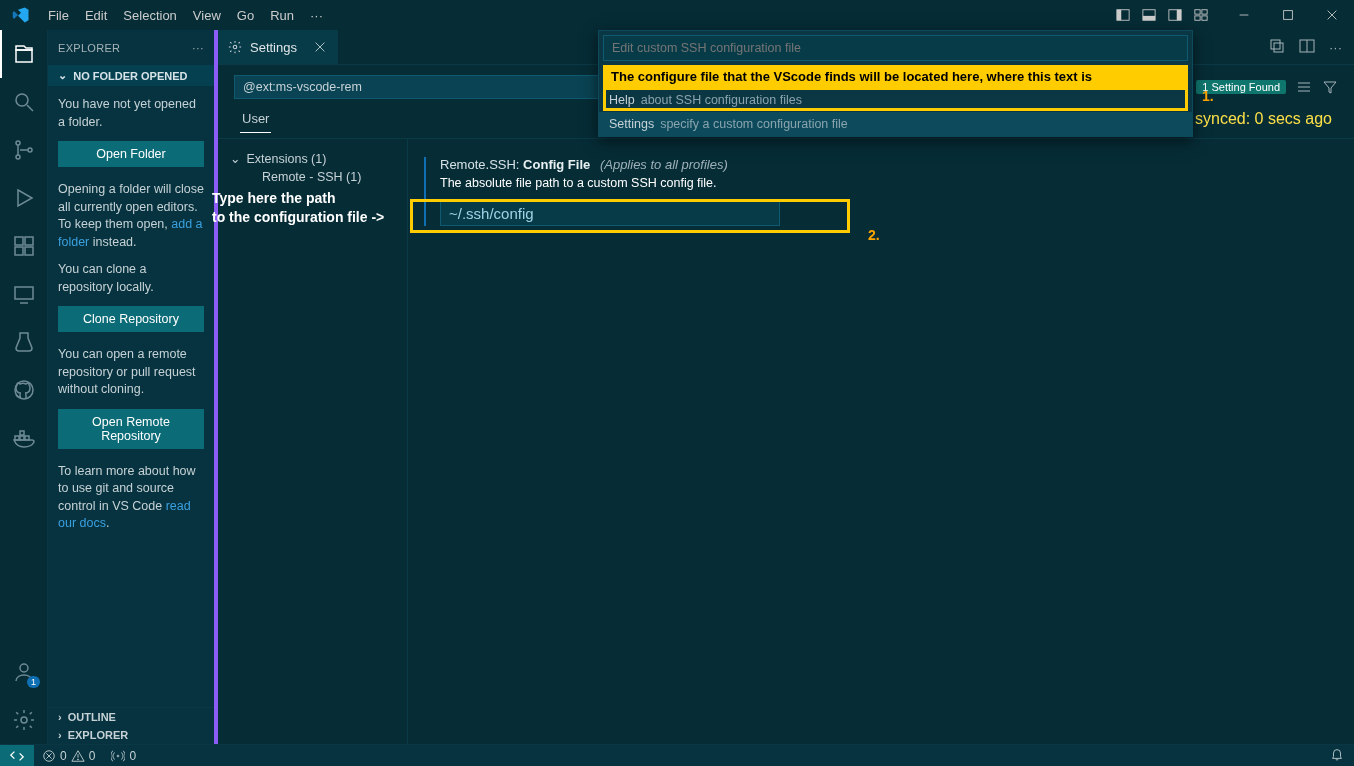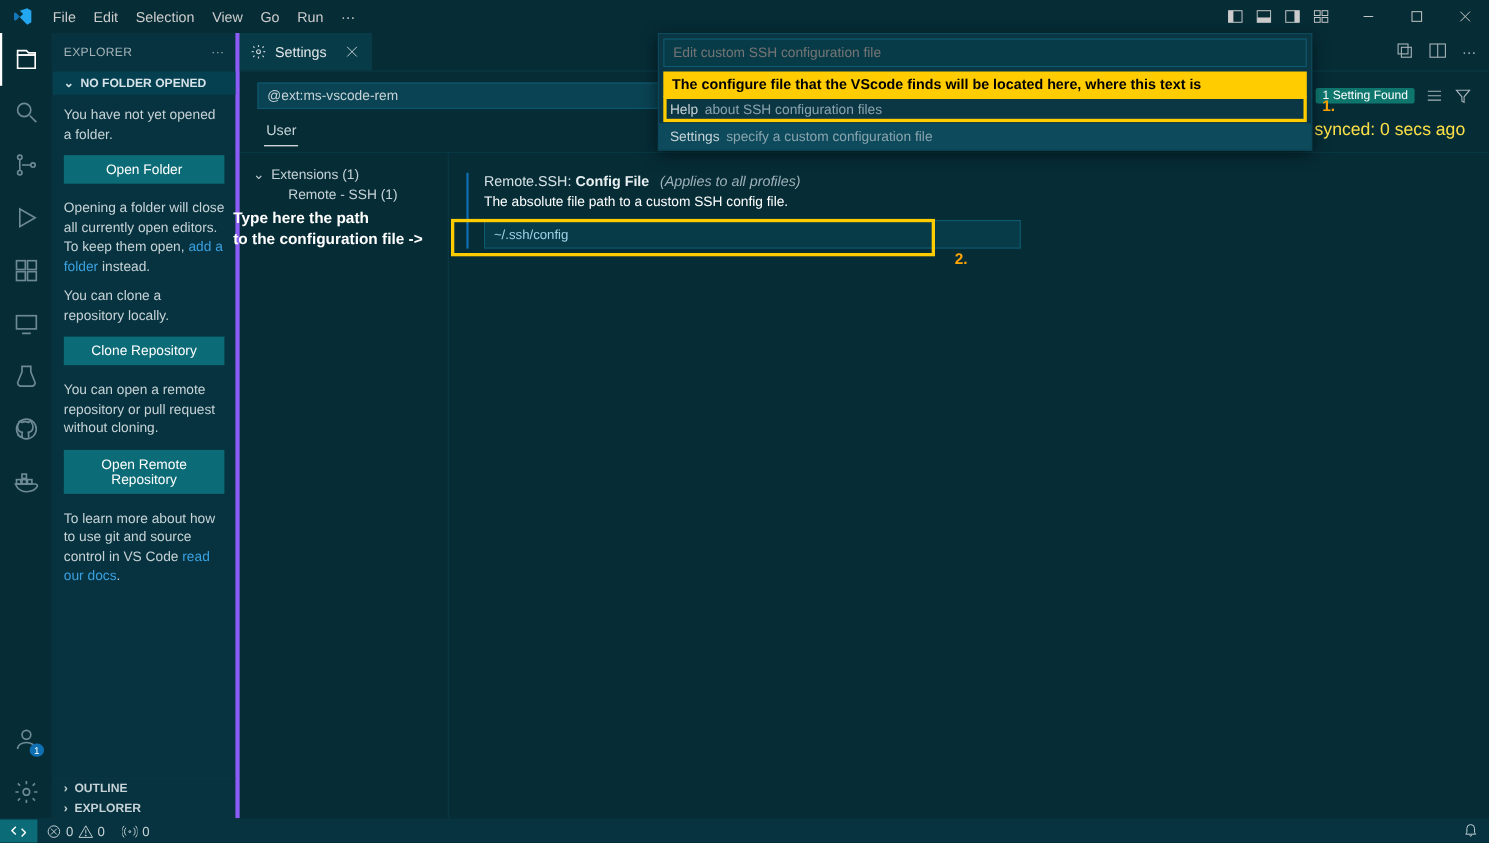--- a/index.html
+++ b/index.html
@@ -64,21 +64,21 @@
   .settings-split { flex:1; display:flex; min-height:0; }
   .outline-pane { width: 190px; border-right: 1px solid #0b3a47; padding-top: 10px; position: relative; }
   .outline-item { padding: 2px 12px; color: #c6d2d6; font-size: 12.5px; display:flex; align-items:center; gap:6px; }
   .outline-sub { padding-left: 44px; }
   .content-pane { flex:1; padding: 18px 16px; position: relative; }
   .setting-block { border-left: 2px solid #0f6fb3; padding-left: 14px; }
   .setting-title { font-size: 13px; color: #d6e2e6; }
   .setting-title .bold { font-weight: 600; color:#e8f0f2; }
   .applies { color: #9fb1b8; font-style: italic; margin-left: 6px; }
   .setting-desc { color: #ffffff; font-size: 12.5px; margin: 4px 0 10px 0; }
-  .setting-input { width: 488px; background: #083b48; border: 1px solid #0f5a70; color: #9fd2e6; padding: 4px 8px; height: 26px; font-size: 12px; }
+  .setting-input { width: 340px; background: #083b48; border: 1px solid #0f5a70; color: #9fd2e6; padding: 4px 8px; height: 26px; font-size: 15px; }
 
   
   .palette { position: absolute; top: 0; left: 380px; width: 595px; background: #0b3643; box-shadow: 0 4px 14px rgba(0,0,0,.55); z-index: 50; border: 1px solid #0d4a5c; }
   .palette-input { width: 100%; background: #083b48; border: 1px solid #0f5a70; color: #8fb3c0; padding: 4px 8px; height: 26px; margin: 4px; width: calc(100% - 8px); font-size: 12.5px; }
   .palette-row { padding: 5px 10px; color: #c6d2d6; font-size: 12.5px; }
   .palette-row .sec { color: #8aa4ae; margin-left: 6px; }
   .palette-row.sel { background: #0d4a5c; }
 
   
   .annot-banner { background: #ffcc00; color: #000; font-weight: 600; font-size: 13px; padding: 4px 8px; margin: 0 4px 0 4px; }

